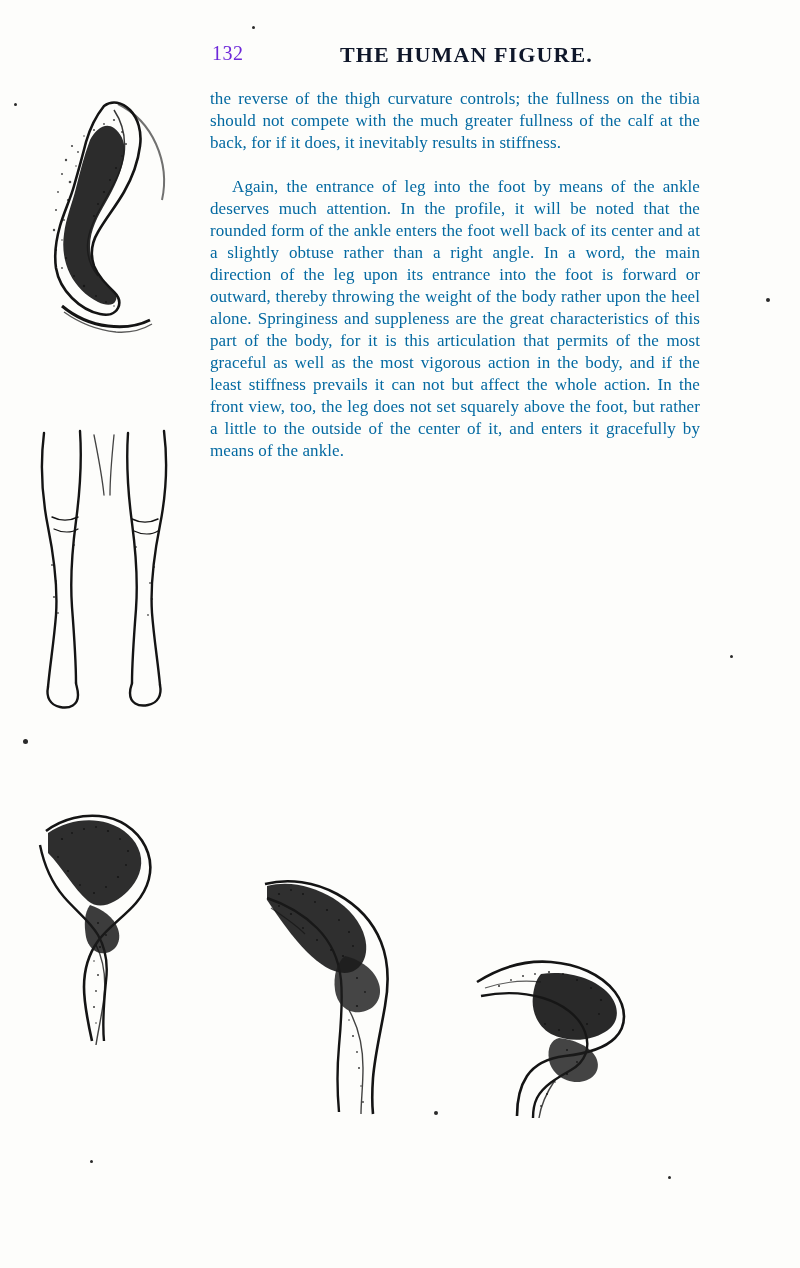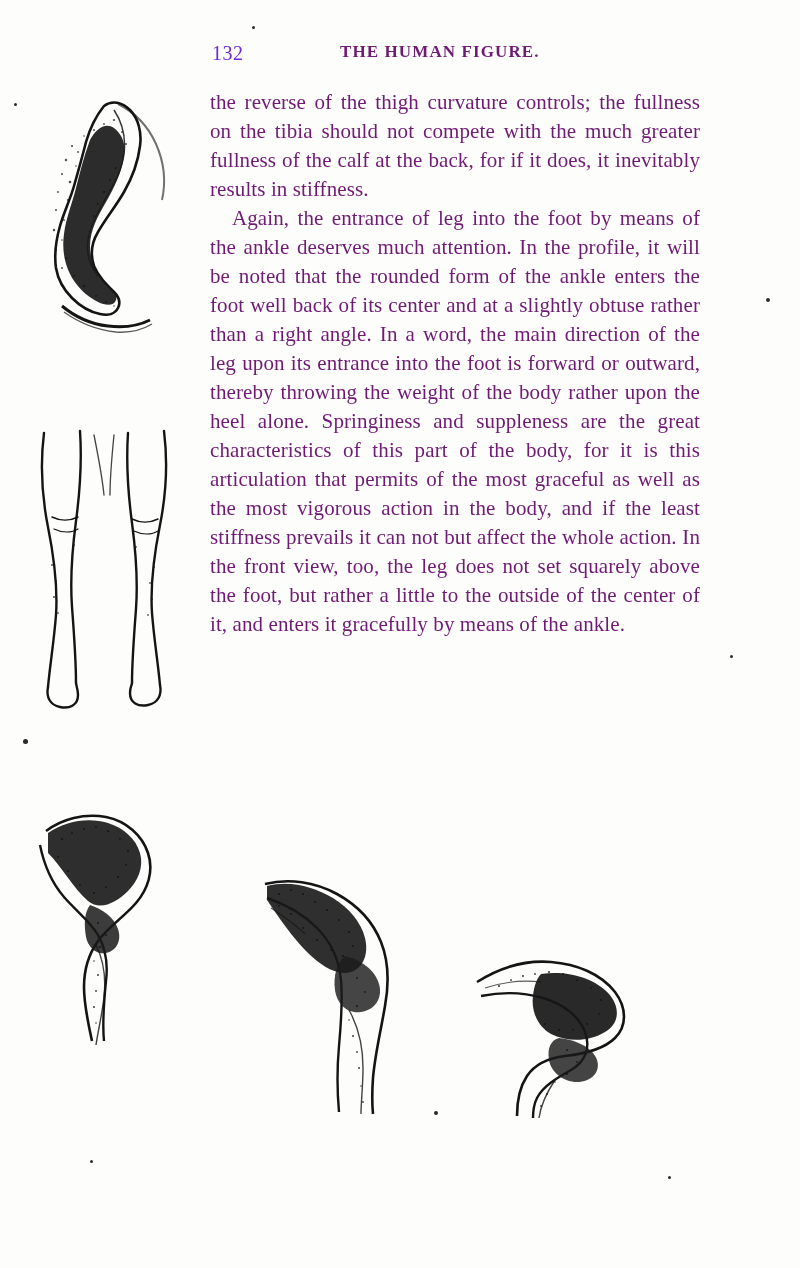--- a/index.html
+++ b/index.html
@@ -35,44 +35,45 @@
     left: 212px;
     top: 0;
     font-size: 20px;
     letter-spacing: 0.5px;
     color: #6d28d9;
   }
   .running-title {
     position: absolute;
     left: 340px;
     top: 0;
-    font-size: 17px;
+    font-size: 22px;
     font-weight: bold;
     letter-spacing: 1.1px;
-    color: #701a75;
+    color: #0f172a;
   }
 
   
   .text-column {
     position: absolute;
     left: 210px;
     top: 88px;
     width: 490px;
   }
   .para {
     margin: 0;
-    font-size: 21px;
-    line-height: 29px;
+    font-size: 17px;
+    line-height: 22px;
     text-align: justify;
     text-justify: inter-word;
-    color: #701a75;
+    color: #0369a1;
     letter-spacing: 0.1px;
   }
   .para + .para {
     text-indent: 22px;
+    margin-top: 22px;
   }
 
   
   .figure {
     position: absolute;
   }
   .figure svg {
     display: block;
   }
 

